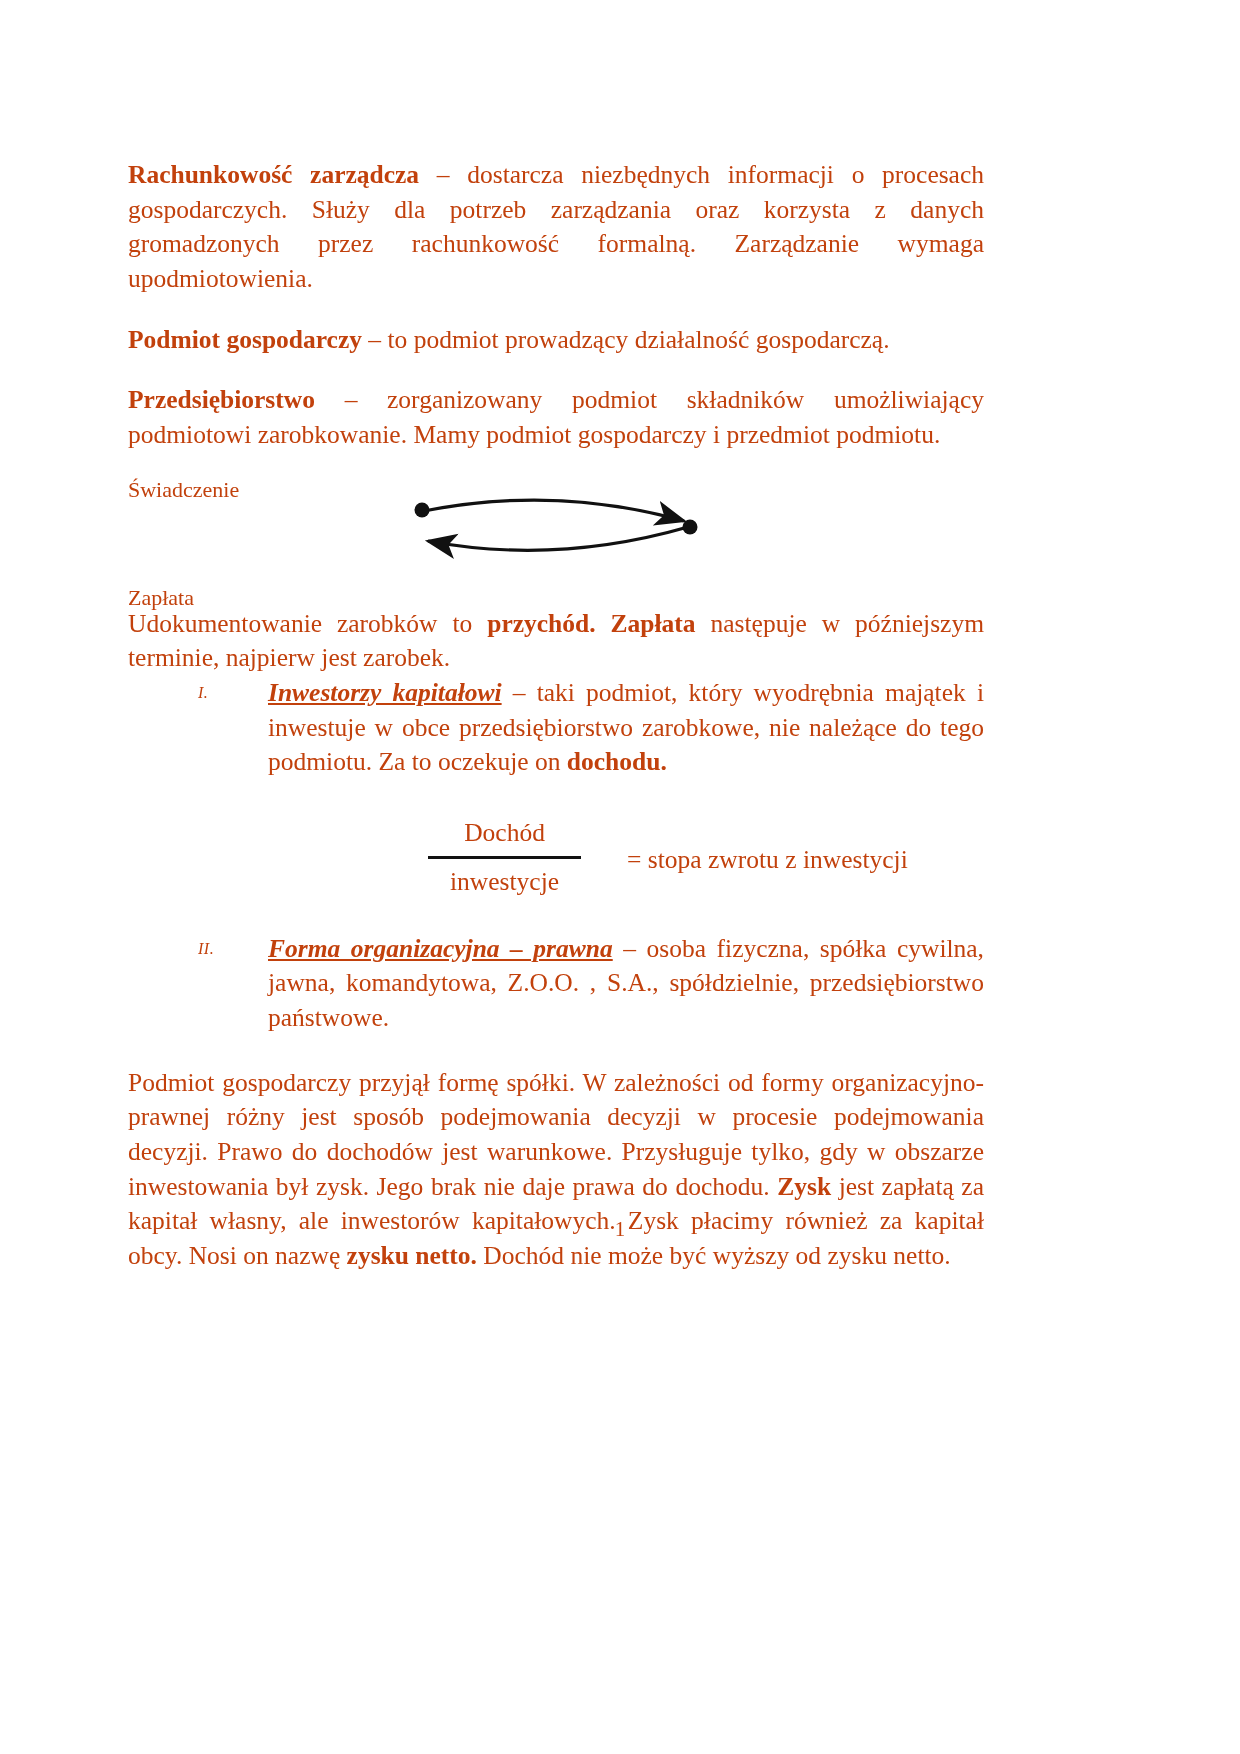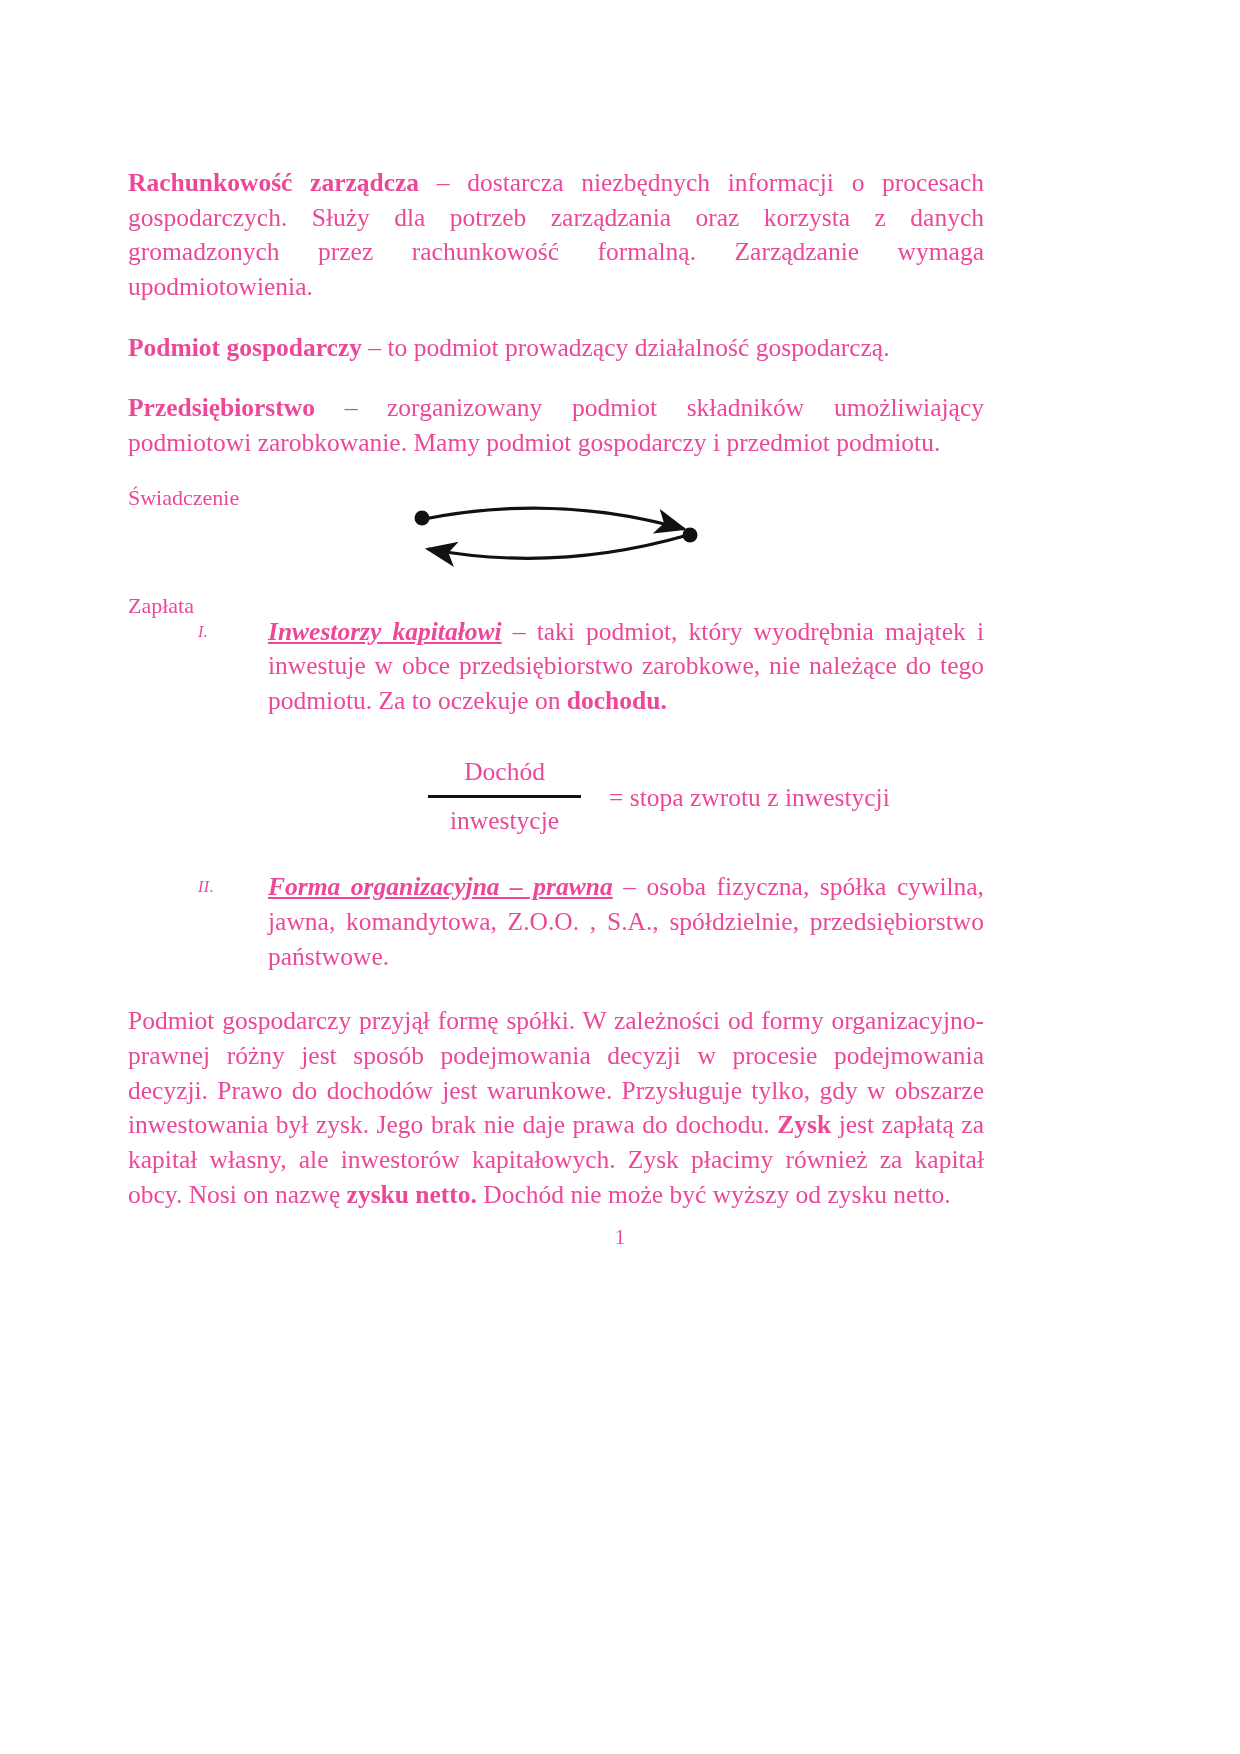--- a/index.html
+++ b/index.html
@@ -5,23 +5,23 @@
   html, body {
     margin: 0;
     padding: 0;
     background: #ffffff;
   }
   .page {
     position: relative;
     width: 1240px;
     height: 1320px;
     background: #ffffff;
-    margin: 8px auto;
+    margin: 0 auto;
     font-family: "Liberation Serif", "DejaVu Serif", serif;
-    color: #ec4899;
+    color: #c2410c;
     overflow: hidden;
   }
   .content {
     position: absolute;
     left: 128px;
     top: 158px;
     width: 856px;
   }
   p {
     margin: 0;
@@ -83,20 +83,21 @@
     left: 0;
   }
   .label-top { top: -2px; }
   .label-bottom { bottom: -4px; }
   
   .formula {
     display: flex;
     align-items: center;
     margin: 34px 0 30px 0;
     padding-left: 300px;
+    gap: 18px;
   }
   .fraction {
     display: inline-block;
     text-align: center;
     font-size: 25.5px;
     line-height: 1.5;
   }
   .fraction .numer {
     padding: 0 22px 2px 22px;
   }
@@ -153,20 +154,21 @@
         <path d="M18,32 Q150,6 278,42" fill="none" stroke="#111" stroke-width="3.2" marker-end="url(#arrowR)"></path>
 
         <path d="M282,48 Q150,86 22,62" fill="none" stroke="#111" stroke-width="3.2" marker-end="url(#arrowL)"></path>
 
         <circle cx="16" cy="31" r="7.5" fill="#111"></circle>
         <circle cx="284" cy="48" r="7.5" fill="#111"></circle>
       </svg>
       <div class="diagram-label label-bottom">Zapłata</div>
     </div>
 
+    <p class="para tight"><span>Udokumentowanie zarobków to </span><b>przychód.</b><span> </span><b>Zapłata</b><span> następuje w późniejszym terminie, najpierw jest zarobek.</span></p>
 
 
     <div class="list">
       <div class="list-item">
         <span class="list-marker">I.</span>
         <span class="bi">Inwestorzy kapitałowi</span><span> – taki podmiot, który wyodrębnia majątek i inwestuje w obce przedsiębiorstwo zarobkowe, nie należące do tego podmiotu. Za to oczekuje on </span><b>dochodu.</b>
       </div>
 
       <div class="formula">
         <div class="fraction">

